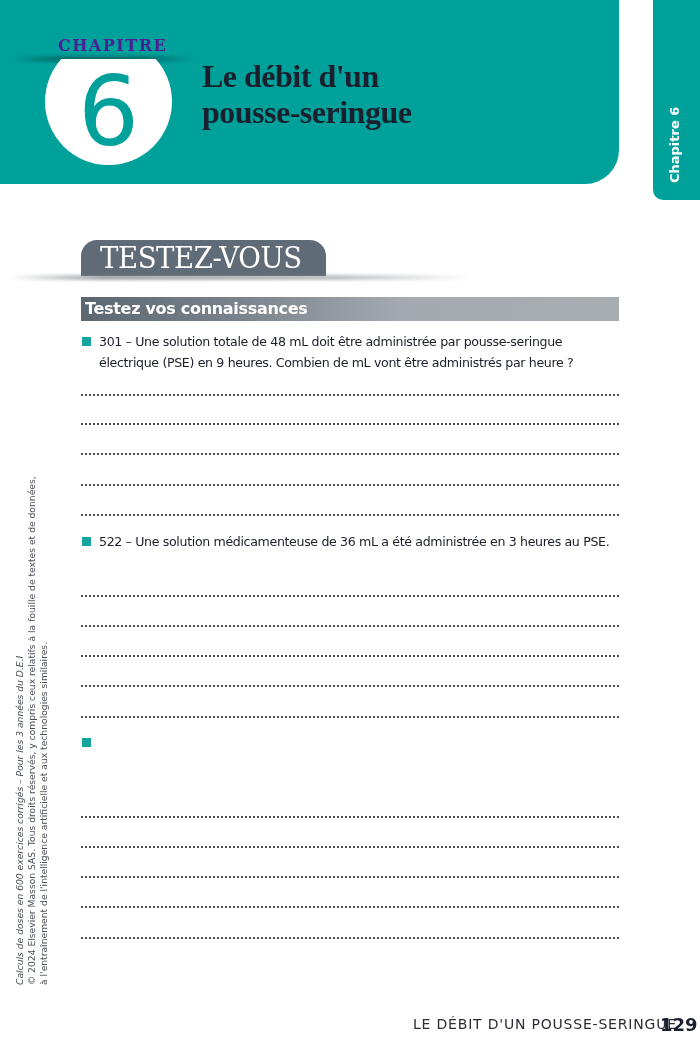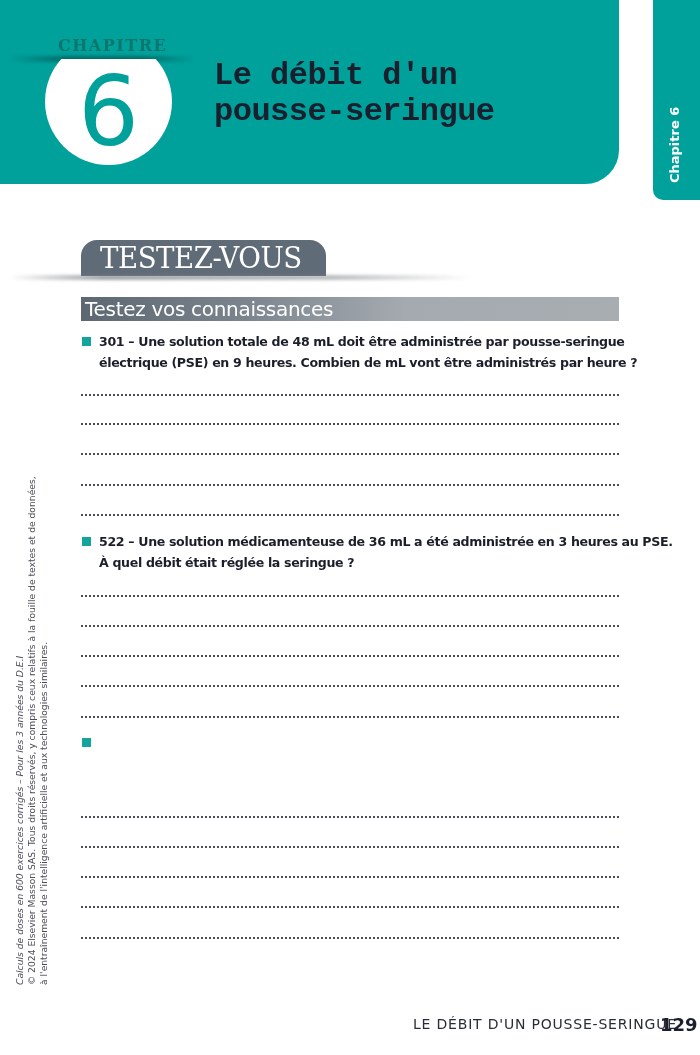--- a/index.html
+++ b/index.html
@@ -2,53 +2,53 @@
 <html><head>
 <meta charset="utf-8">
 <style>
   html, body { margin:0; padding:0; }
   body { width:700px; height:1055px; position:relative; background:#ffffff; overflow:hidden;
          font-family:"Liberation Sans", sans-serif; color:#1c1f2a; }
 
   .header-band { position:absolute; left:0; top:0; width:619px; height:184px; background:#00a09b;
                  border-bottom-right-radius:34px; }
   .chapter-label { position:absolute; left:58px; top:36px; font-family:"DejaVu Serif", serif; font-weight:bold;
-                   font-size:16px; letter-spacing:1.5px; color:#0f766e; }
+                   font-size:16px; letter-spacing:1.5px; color:#4c1d95; }
   .chapter-shadow { position:absolute; left:10px; top:56px; width:185px; height:6px;
                     background:linear-gradient(to right, rgba(0,70,68,0), rgba(0,70,68,0.55) 30%, rgba(0,70,68,0.55) 70%, rgba(0,70,68,0));
                     filter:blur(1.5px); }
   .chapter-circle-clip { position:absolute; left:40px; top:59px; width:140px; height:110px; overflow:hidden; }
   .chapter-circle { position:absolute; left:5px; top:-21px; width:127px; height:127px; border-radius:50%; background:#ffffff;
                     display:flex; align-items:center; justify-content:center; }
   .chapter-num { font-family:"DejaVu Sans", sans-serif; font-size:96px; color:#00a09b; line-height:1; margin-top:20px; font-weight:normal; }
-  .chapter-title { position:absolute; left:214px; top:58px; font-family:Liberation Mono, monospace; font-weight:bold;
+  .chapter-title { position:absolute; left:202px; top:58px; font-family:Liberation Serif, serif; font-weight:bold;
                    font-size:32px; line-height:36px; color:#1a1f2e; letter-spacing:-0.5px; }
   .chapter-title div { white-space:nowrap; }
 
   .side-tab { position:absolute; left:653px; top:0; width:47px; height:200px; background:#00a09b;
               border-bottom-left-radius:10px; }
   .side-tab-text { position:absolute; left:667px; top:183px; transform-origin:0 0; transform:rotate(-90deg);
                    color:#ffffff; font-family:"DejaVu Sans", sans-serif; font-weight:bold; font-size:13px; white-space:nowrap; }
 
   .testez-tab { position:absolute; left:81px; top:240px; width:245px; height:36px; background:#606b78;
                 border-top-left-radius:16px; border-top-right-radius:16px; }
   .testez-text { position:absolute; left:100px; top:240px; font-family:"DejaVu Serif", serif; font-size:30px; color:#ffffff;
                  letter-spacing:-0.5px; line-height:36px; transform:scaleX(0.92); transform-origin:0 50%; }
   .testez-shadow { position:absolute; left:10px; top:275px; width:460px; height:5px;
                    background:linear-gradient(to right, rgba(120,125,130,0), rgba(120,125,130,0.7) 20%, rgba(120,125,130,0.5) 70%, rgba(120,125,130,0));
                    filter:blur(1.5px); }
 
   .section-band { position:absolute; left:81px; top:297px; width:538px; height:24px;
                   background:linear-gradient(to right, #5c6771 0%, #7b848d 30%, #a5aab0 60%, #a8adb2 100%); }
-  .section-title { position:absolute; left:85px; top:296px; font-family:"DejaVu Sans", sans-serif; font-weight:normal;
-                   font-size:20px; color:#ffffff; line-height:26px; letter-spacing:-0.3px; }
+  .section-title { position:absolute; left:85px; top:296px; font-family:"DejaVu Sans", sans-serif; font-weight:bold;
+                   font-size:16px; color:#ffffff; line-height:26px; letter-spacing:-0.3px; }
 
   .question { position:absolute; left:82px; width:540px; }
   .q-bullet { position:absolute; left:0; top:5px; width:9px; height:9px; background:#15a39d; }
-  .q-text { margin-left:17px; font-family:"DejaVu Sans", sans-serif; font-weight:bold; font-size:12.6px;
+  .q-text { margin-left:17px; font-family:"DejaVu Sans", sans-serif; font-weight:normal; font-size:12.6px;
             line-height:20.5px; color:#1c1f2a; letter-spacing:-0.35px; }
   .q-text div { white-space:nowrap; }
 
   .dotline { position:absolute; left:81px; width:538px; height:0; border-top:2px dotted #4a4d55; }
 
   .side-credit { position:absolute; left:14px; top:985px; transform-origin:0 0; transform:rotate(-90deg);
                  font-family:"DejaVu Sans", sans-serif; font-size:9.2px; line-height:12px; color:#4a4e58; white-space:nowrap; }
   .side-credit .italic { font-style:italic; }
 
   .footer-title { position:absolute; left:413px; top:1016px; font-family:"DejaVu Sans", sans-serif; font-size:14px;
@@ -92,21 +92,20 @@
 <div class="dotline" style="top:394px;"></div>
 <div class="dotline" style="top:423px;"></div>
 <div class="dotline" style="top:453px;"></div>
 <div class="dotline" style="top:484px;"></div>
 <div class="dotline" style="top:514px;"></div>
 
 <div class="question" style="top:532px;">
   <span class="q-bullet"></span>
   <div class="q-text">
     <div>522 – Une solution médicamenteuse de 36 mL a été administrée en 3 heures au PSE.</div>
-    <div>À quel débit était réglée la seringue ?</div>
   </div>
 </div>
 <div class="dotline" style="top:595px;"></div>
 <div class="dotline" style="top:625px;"></div>
 <div class="dotline" style="top:655px;"></div>
 <div class="dotline" style="top:685px;"></div>
 <div class="dotline" style="top:716px;"></div>
 
 <div class="question" style="top:733px;">
   <span class="q-bullet"></span>

